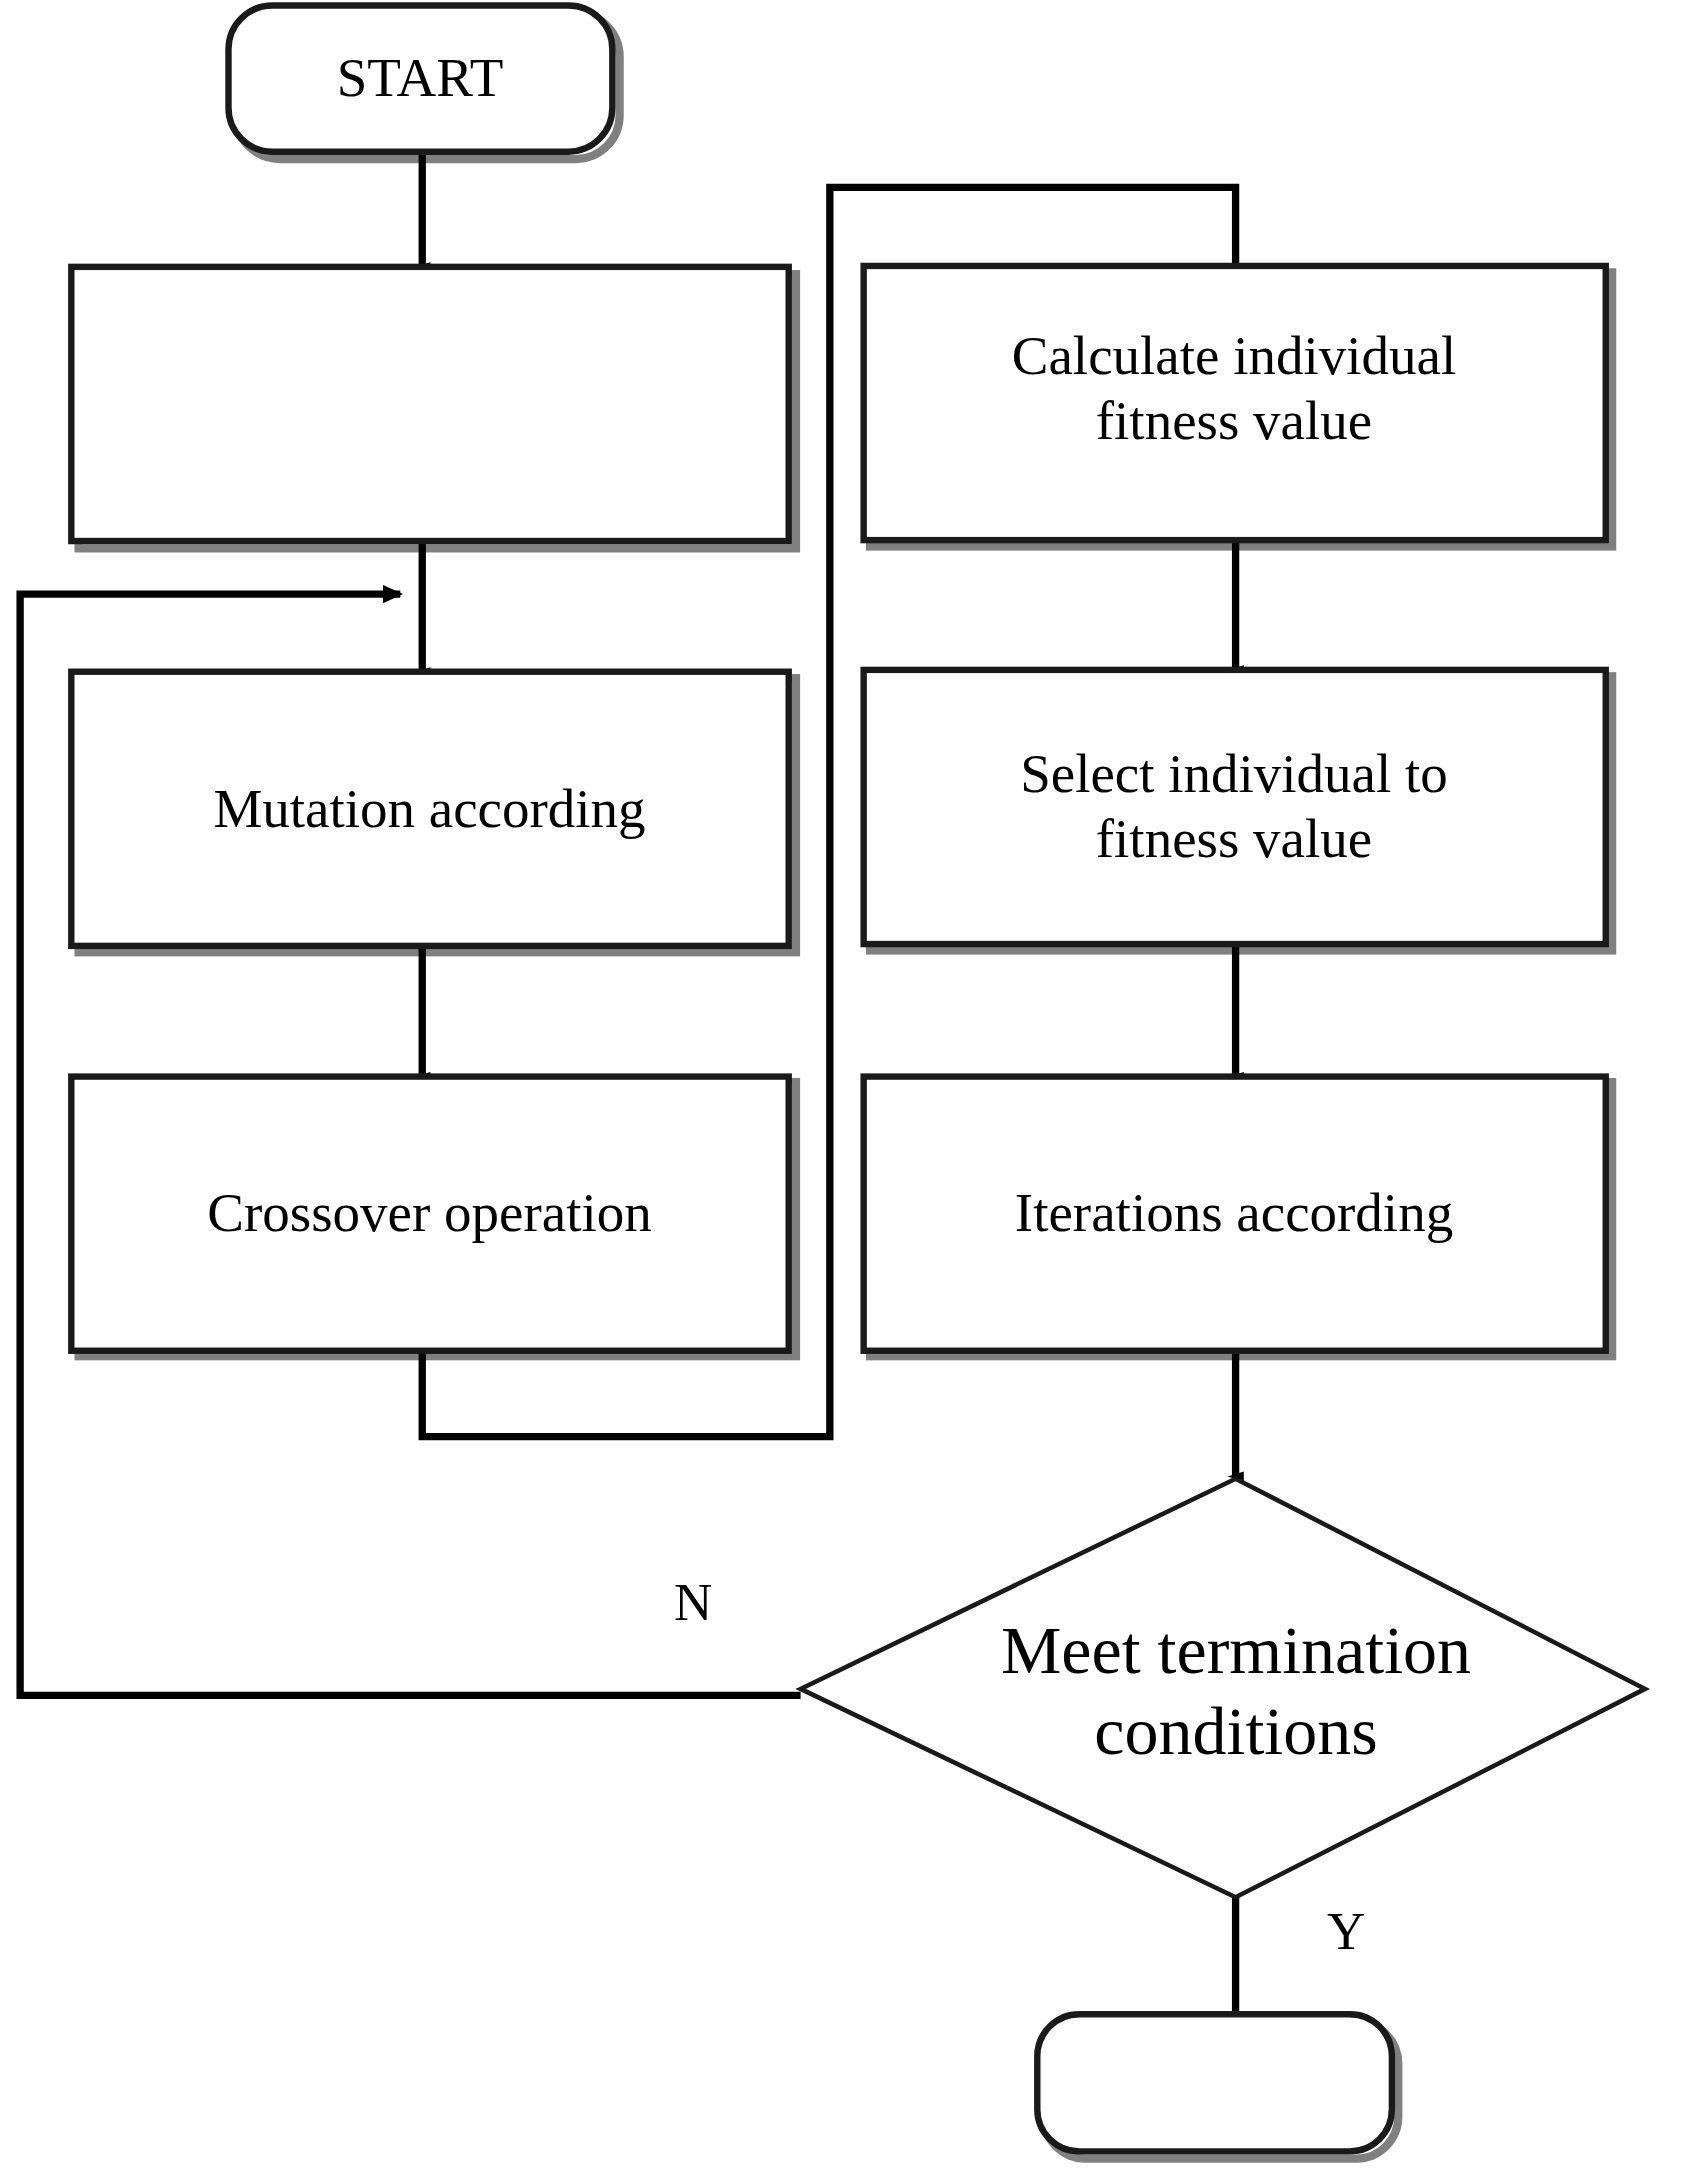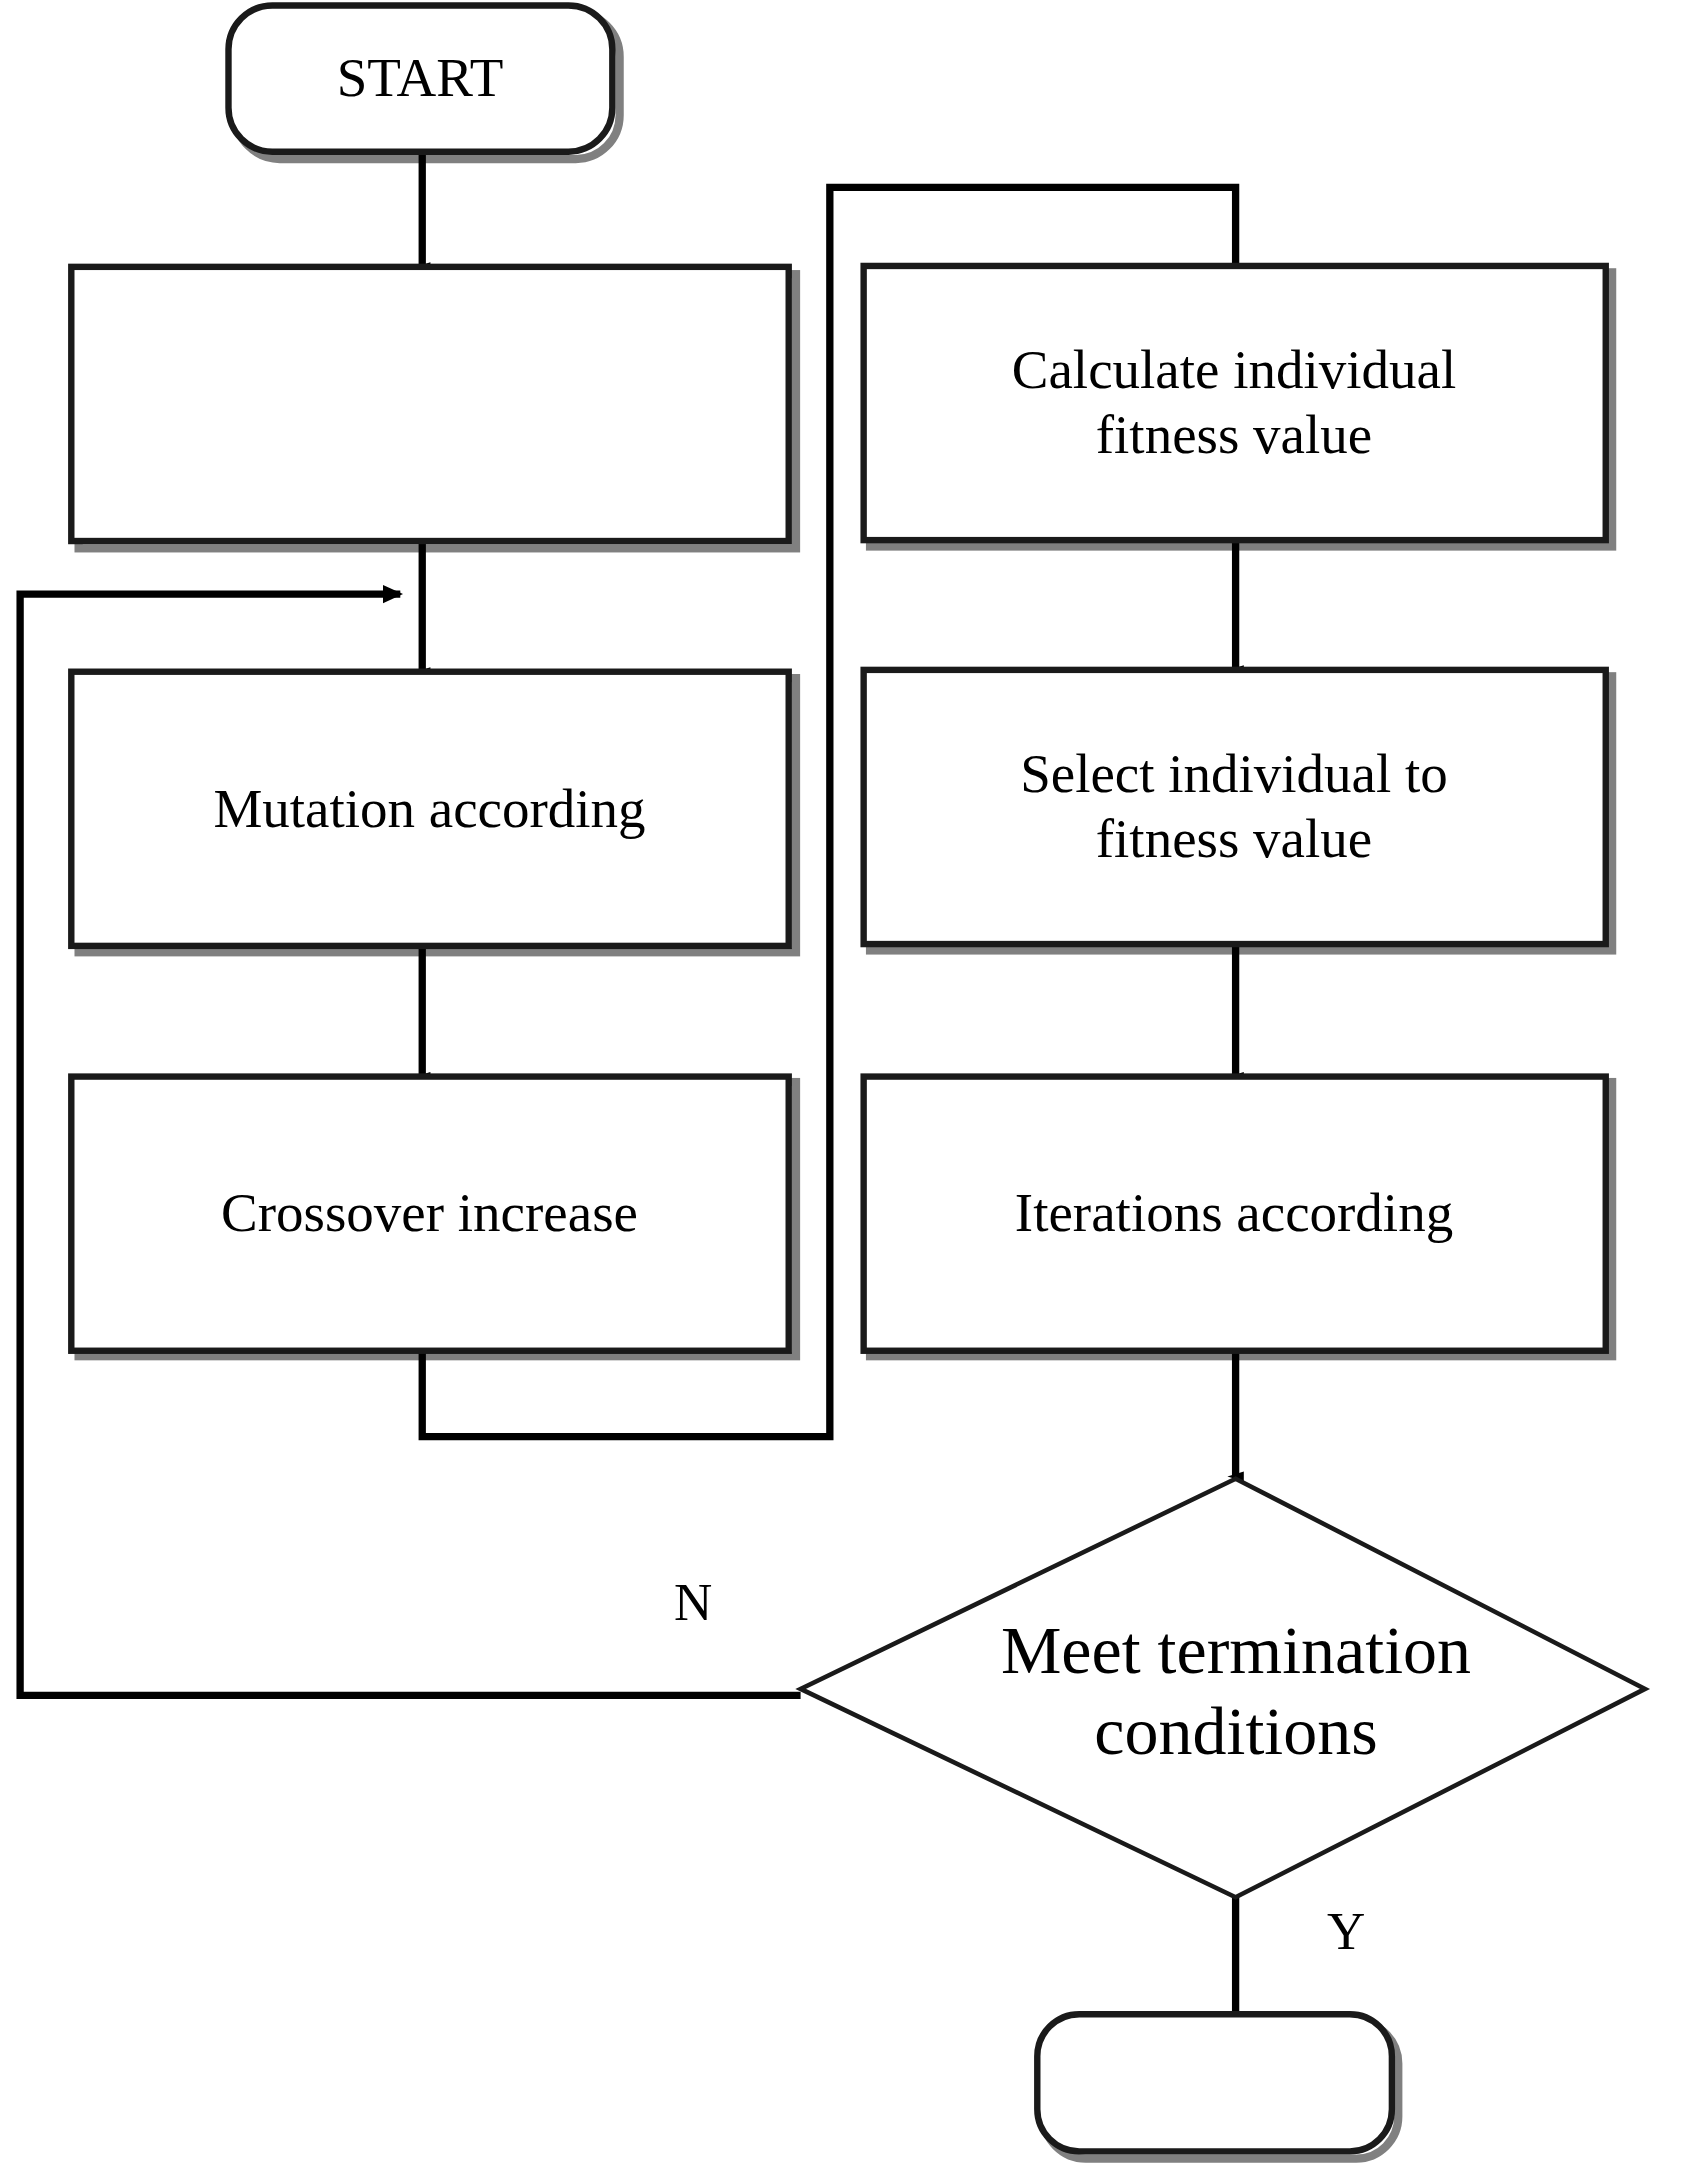--- a/index.html
+++ b/index.html
@@ -105,23 +105,23 @@
       <polygon points="1352,1618 1800,1848 1352,2076 876,1848" stroke-width="5"></polygon>
       <rect x="1135" y="2204" width="388" height="150" rx="46" ry="46"></rect>
     </g>
   </svg>
 
   <div class="node-label terminator-label" style="left:228px; top:5.5px; width:384px; height:146px;">START</div>
 
 
   <div class="node-label process-label" style="left:71px; top:672px; width:717px; height:274px;">Mutation according</div>
 
-  <div class="node-label process-label" style="left:71px; top:1076px; width:717px; height:274px;">Crossover increase</div>
+  <div class="node-label process-label" style="left:71px; top:1076px; width:717px; height:274px;">Crossover operation</div>
 
-  <div class="node-label process-label" style="left:863px; top:266px; width:742px; height:274px;">Calculate individual
+  <div class="node-label process-label" style="left:863px; top:252px; width:742px; height:274px;">Calculate individual
 fitness value</div>
 
   <div class="node-label process-label" style="left:863px; top:670px; width:742px; height:274px;">Select individual to
 fitness value</div>
 
   <div class="node-label process-label" style="left:863px; top:1076px; width:742px; height:274px;">Iterations according</div>
 
   <div class="node-label decision-label" style="left:916px; top:1590px; width:640px; height:201px;">Meet termination
 conditions</div>
 

